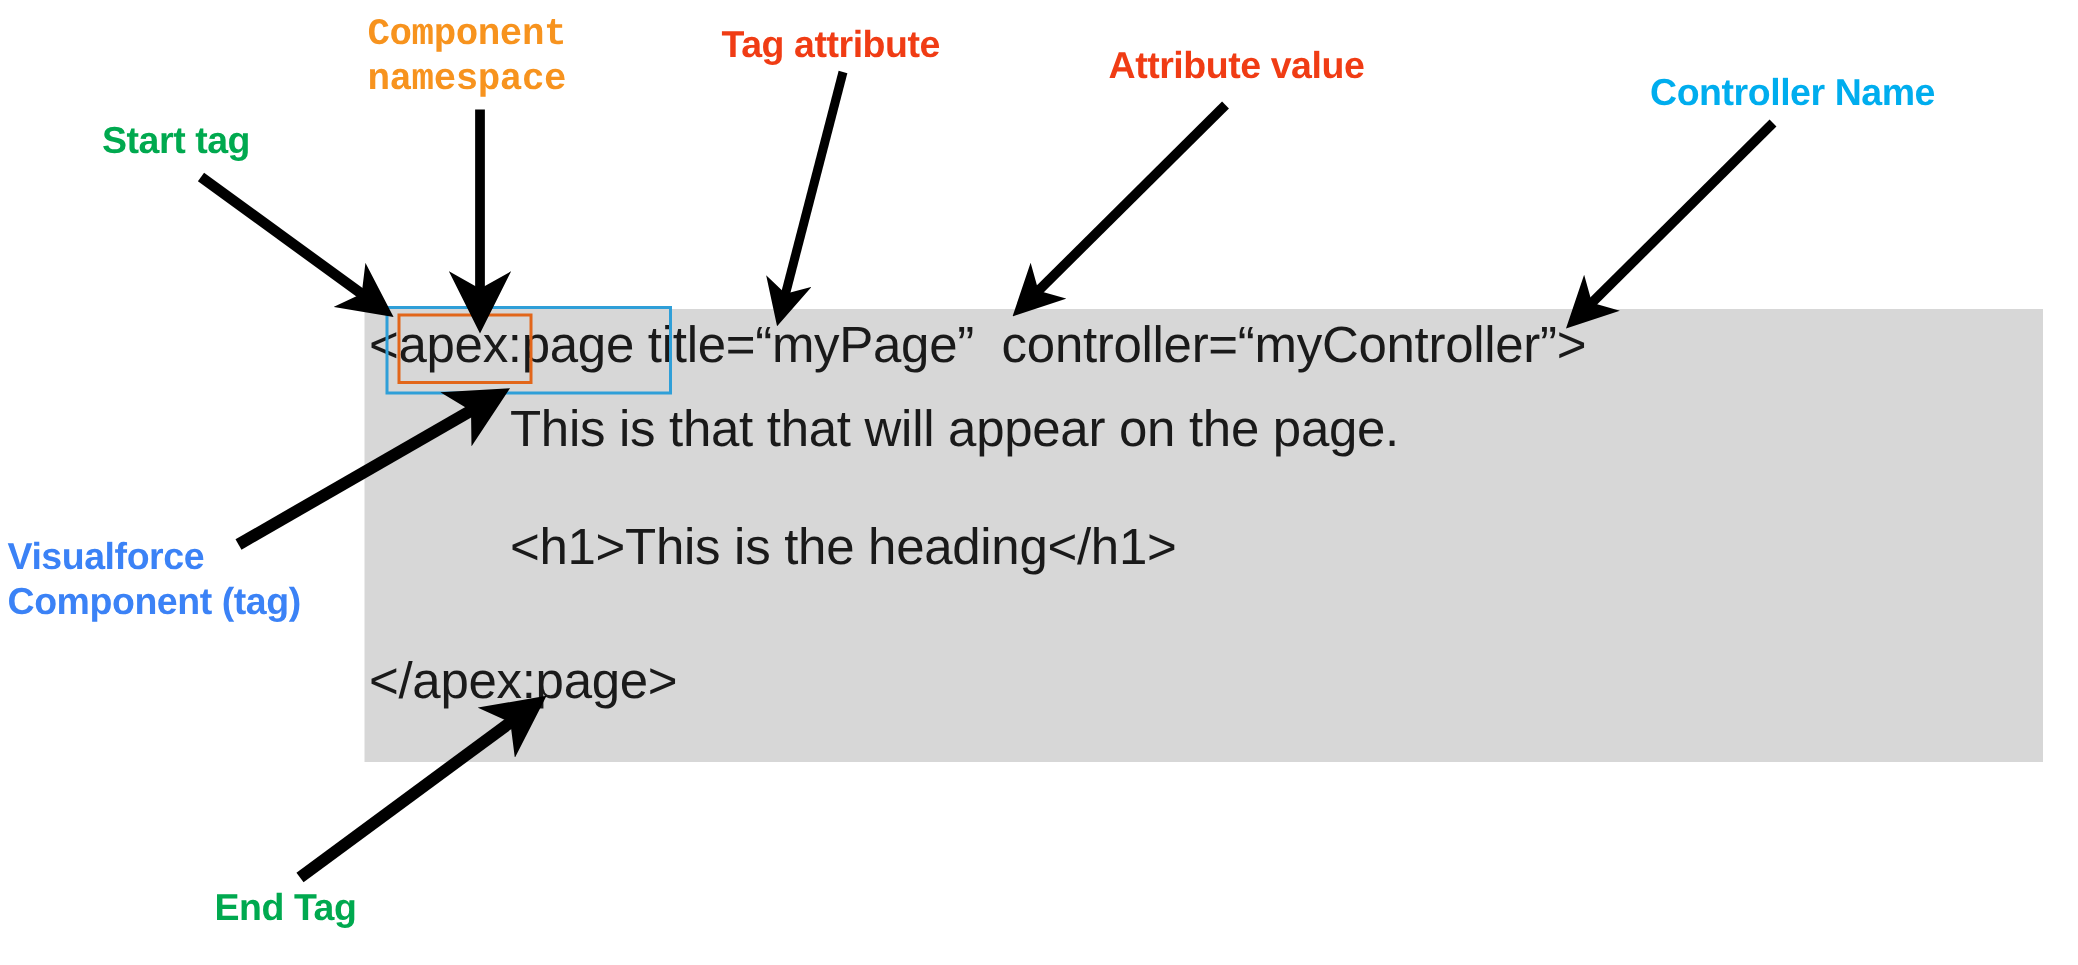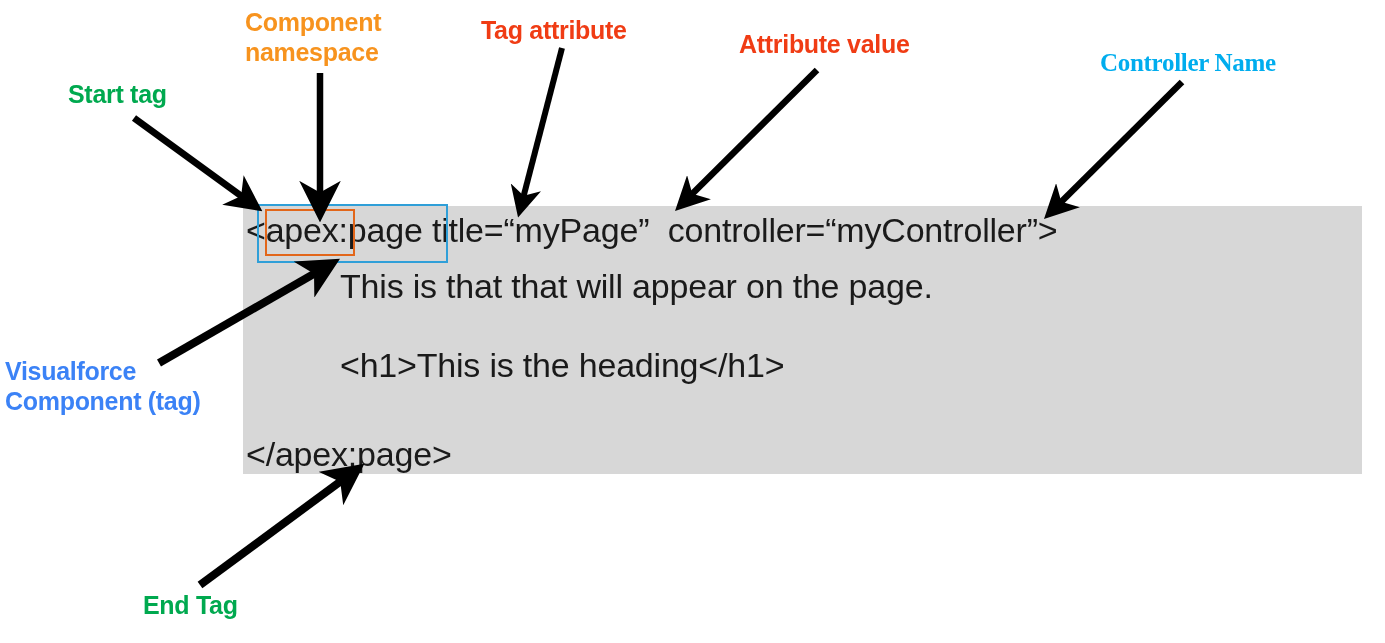--- a/index.html
+++ b/index.html
@@ -22,34 +22,34 @@
   .label {
     position: absolute;
     font-family: "Liberation Sans", sans-serif;
     font-weight: bold;
     font-size: 25px;
     line-height: 1.18;
     letter-spacing: -0.3px;
     white-space: pre-line;
   }
   .lbl-start-tag      { left: 68px;   top: 68px;  color: #00a94f; margin-top: 12px; }
-  .lbl-namespace      { left: 245px;  top: 8px;   color: #f7931e; }
+  .lbl-namespace      { left: 245px;  top: 8px;   color: #f7931e; font-family: Liberation Mono, monospace; }
   .lbl-tag-attribute  { left: 481px;  top: 16px;  color: #f03c14; }
   .lbl-attr-value     { left: 739px;  top: 30px;  color: #f03c14; }
-  .lbl-controller     { left: 1100px; top: 48px;  color: #00adee; font-family: Liberation Serif, serif; }
+  .lbl-controller     { left: 1100px; top: 48px;  color: #00adee; }
   .lbl-visualforce    { left: 5px;    top: 357px; color: #3b82f6; }
   .lbl-end-tag        { left: 143px;  top: 591px; color: #00a94f; }
 
   
   #code-block {
     position: absolute;
     left: 243px;
     top: 206px;
     width: 1119px;
-    height: 268px;
+    height: 302px;
     background: #d7d7d7;
   }
   .code-line {
     position: absolute;
     font-family: "Liberation Sans", sans-serif;
     font-weight: 400;
     font-size: 34px;
     color: #1a1a1a;
     white-space: pre;
     letter-spacing: -0.2px;

